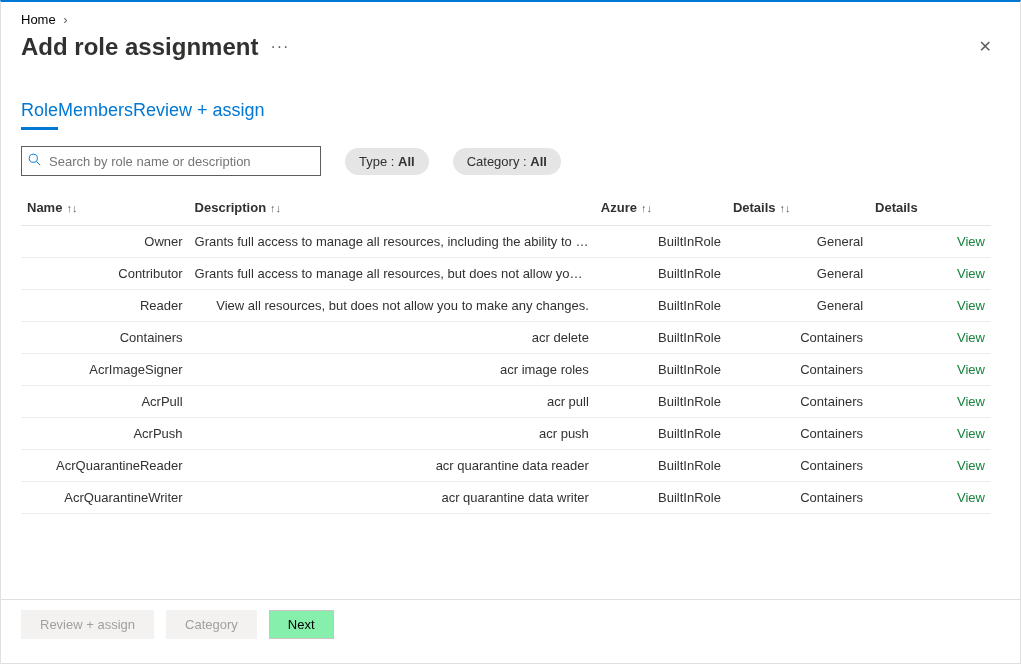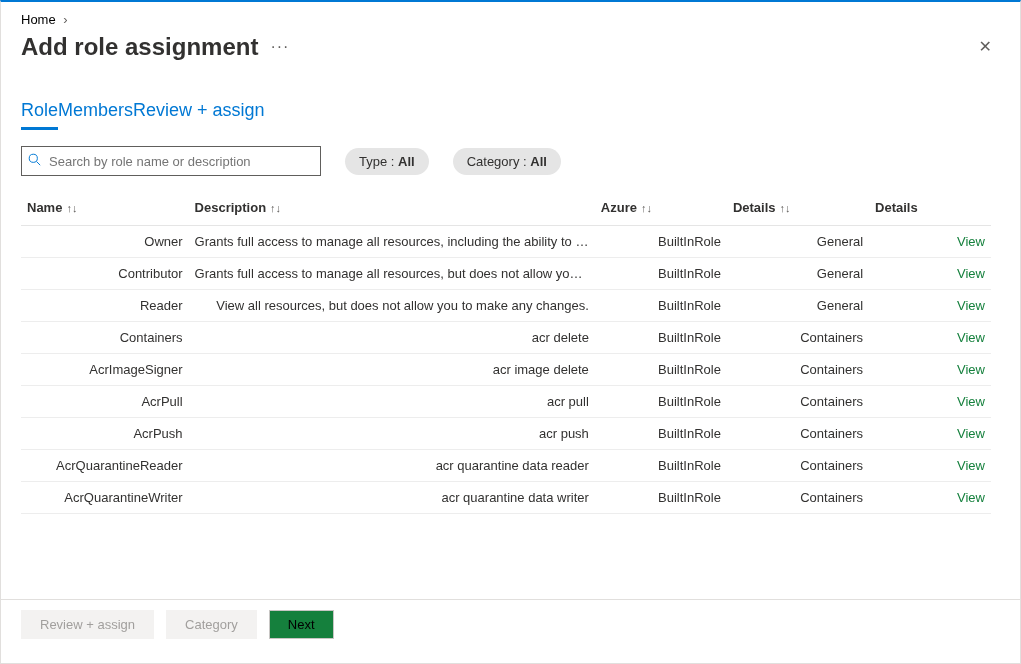--- a/index.html
+++ b/index.html
@@ -27,21 +27,21 @@
   .searchbox .icon { color:#0078d4; font-size:13px;}
   .searchbox input { border:0; outline:0; flex:1; font-size:13px; color:#605e5c; font-family:inherit;}
   .pill { background:#e5e5e5; border-radius:18px; padding:6px 14px; font-size:13px; cursor:pointer;}
   .pill b { font-weight:600;}
   table.roles { width:970px; border-collapse:collapse; font-size:13px; table-layout:fixed;}
   table.roles th { text-align:left; font-weight:600; padding:10px 6px 10px 6px; border-bottom:1px solid #e5e5e5; white-space:nowrap;margin-left:28px;}
   table.roles td { text-align:right; padding:8px 6px; border-bottom:1px solid #ededed; white-space:nowrap; overflow:hidden; text-overflow:ellipsis;}
   .sorticons { color:#605e5c; font-size:11px; padding-left:4px;}
   a.viewlink { color:#15803d; text-decoration:none; cursor:pointer;}
   .footer { border-top:1px solid #e1dfdd; padding:10px 20px; display:flex; gap:12px; background:#fff;}
-  .btn { padding:6px 18px; font-size:13px; border:1px solid #c8c6c4; background:#15803d; cursor:pointer; font-family:inherit;}
+  .btn { padding:6px 18px; font-size:13px; border:1px solid #c8c6c4; background:#86efac; cursor:pointer; font-family:inherit;}
   .btn.disabled { background:#f3f2f1; color:#a19f9d; border-color:#f3f2f1; cursor:default;}
   .hscroll { height:14px; overflow-x:scroll; overflow-y:hidden;}
   .hscroll-inner { width:1040px; height:1px;}
   .hscroll::-webkit-scrollbar { height:14px; background:#f3f2f1;}
   .hscroll::-webkit-scrollbar-thumb { background:#c8c6c4;}
   col.c-name{width:165px;} col.c-desc{width:400px;} col.c-type{width:130px;} col.c-cat{width:140px;} col.c-det{width:120px;}
 </style>
 </head>
 <body>
 
@@ -127,21 +127,21 @@
             </tr>
             <tr>
               <td>Containers</td>
               <td>acr delete</td>
               <td>BuiltInRole</td>
               <td>Containers</td>
               <td><a class="viewlink">View</a></td>
             </tr>
             <tr>
               <td>AcrImageSigner</td>
-              <td>acr image delete</td>
+              <td>acr image roles</td>
               <td>BuiltInRole</td>
               <td>Containers</td>
               <td><a class="viewlink">View</a></td>
             </tr>
             <tr>
               <td>AcrPull</td>
               <td>acr pull</td>
               <td>BuiltInRole</td>
               <td>Containers</td>
               <td><a class="viewlink">View</a></td>

